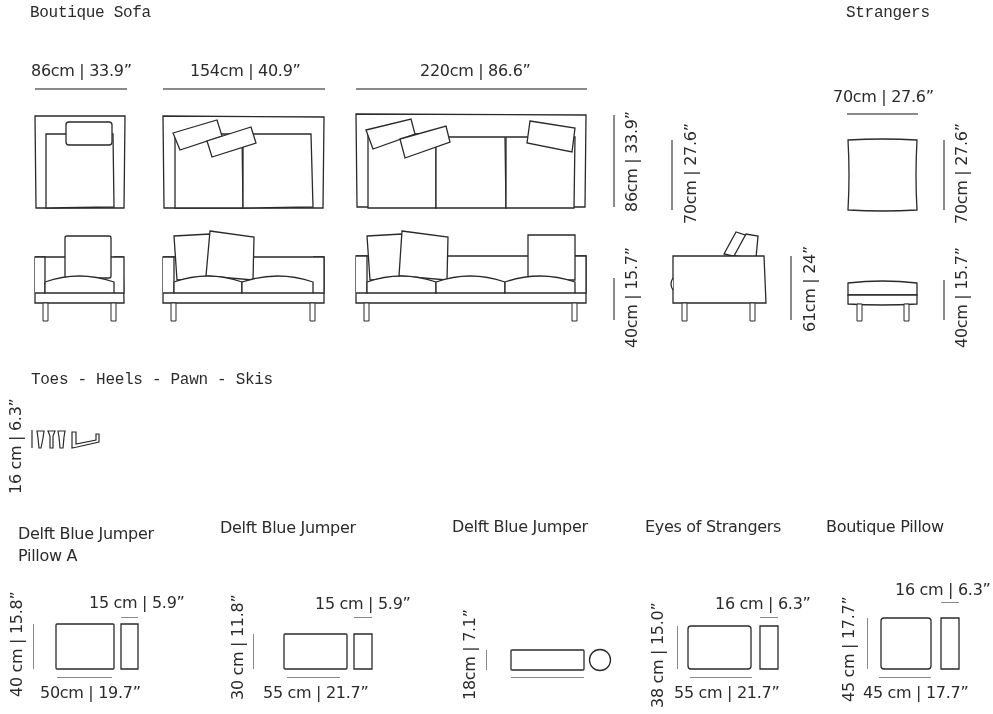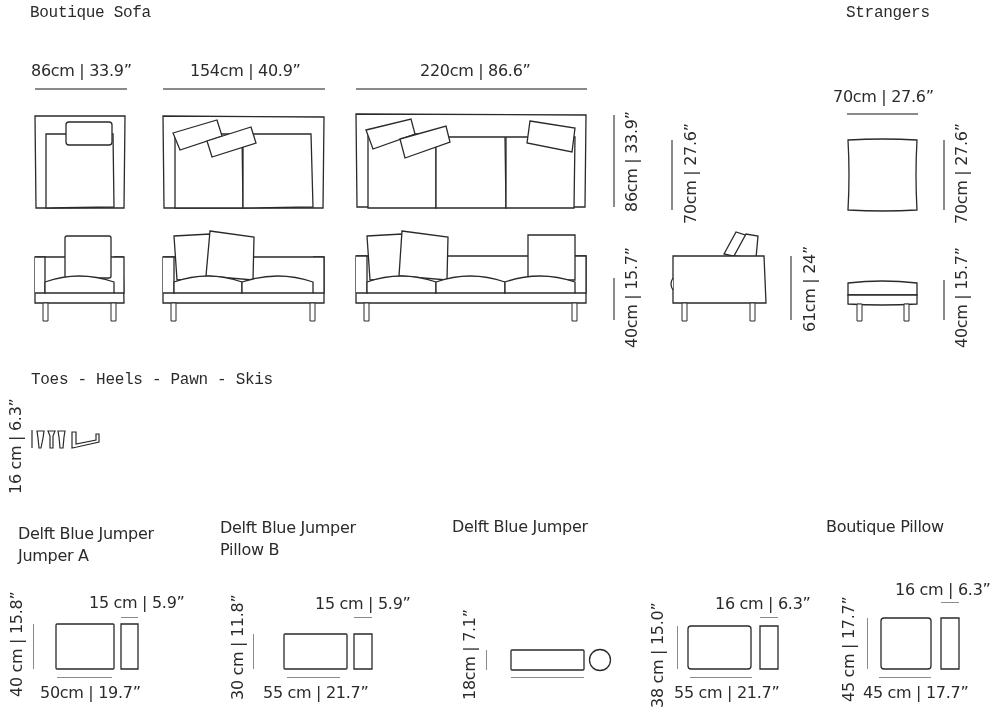--- a/index.html
+++ b/index.html
@@ -162,49 +162,49 @@
     <rect class="s" x="881" y="618" width="50" height="51" rx="3"></rect>
     <rect class="s" x="941" y="618" width="18" height="51"></rect>
   </g>
 </svg>
 
 <div class="lbl title" style="left:31px;top:371px;">Toes - Heels - Pawn - Skis</div>
 <div class="vert" style="left:6px;top:494px;">16 cm | 6.3”</div>
 
 <div class="lbl center" style="left:18px;top:523px;width:186px;">
   <div>Delft Blue Jumper</div>
-  <div>Jumper A</div>
+  <div>Pillow A</div>
 </div>
 <div class="lbl" style="left:89px;top:593px;">15 cm | 5.9”</div>
 <div class="dimline" style="left:121px;top:617px;width:17px;height:1px;"></div>
 <div class="dimline" style="left:33px;top:624px;width:1px;height:45px;"></div>
 <div class="vert" style="left:7px;top:697px;">40 cm | 15.8”</div>
 <div class="dimline" style="left:57px;top:677px;width:55px;height:1px;"></div>
 <div class="lbl" style="left:40px;top:683px;">50cm | 19.7”</div>
 
 <div class="lbl center" style="left:220px;top:517px;width:186px;">
   <div>Delft Blue Jumper</div>
-  <div>Pillow B</div>
 </div>
 <div class="lbl" style="left:315px;top:594px;">15 cm | 5.9”</div>
 <div class="dimline" style="left:354px;top:617px;width:18px;height:1px;"></div>
 <div class="dimline" style="left:253px;top:634px;width:1px;height:35px;"></div>
 <div class="vert" style="left:228px;top:700px;">30 cm | 11.8”</div>
 <div class="dimline" style="left:287px;top:677px;width:53px;height:1px;"></div>
 <div class="lbl" style="left:263px;top:683px;">55 cm | 21.7”</div>
 
 <div class="lbl center" style="left:452px;top:516px;width:186px;">
   <div>Delft Blue Jumper</div>
 </div>
 <div class="dimline" style="left:486px;top:650px;width:1px;height:20px;"></div>
 <div class="vert" style="left:460px;top:700px;">18cm | 7.1”</div>
 <div class="dimline" style="left:511px;top:677px;width:73px;height:1px;"></div>
 <div class="lbl" style="left:495px;top:718px;">65 cm | 25.6”</div>
 
 <div class="lbl center" style="left:645px;top:516px;width:186px;">
+  <div>Eyes of Strangers</div>
 </div>
 <div class="lbl" style="left:715px;top:594px;">16 cm | 6.3”</div>
 <div class="dimline" style="left:760px;top:617px;width:18px;height:1px;"></div>
 <div class="dimline" style="left:677px;top:626px;width:1px;height:43px;"></div>
 <div class="vert" style="left:648px;top:708px;">38 cm | 15.0”</div>
 <div class="dimline" style="left:690px;top:677px;width:62px;height:1px;"></div>
 <div class="lbl" style="left:674px;top:683px;">55 cm | 21.7”</div>
 
 <div class="lbl center" style="left:826px;top:516px;width:186px;">
   <div>Boutique Pillow</div>

